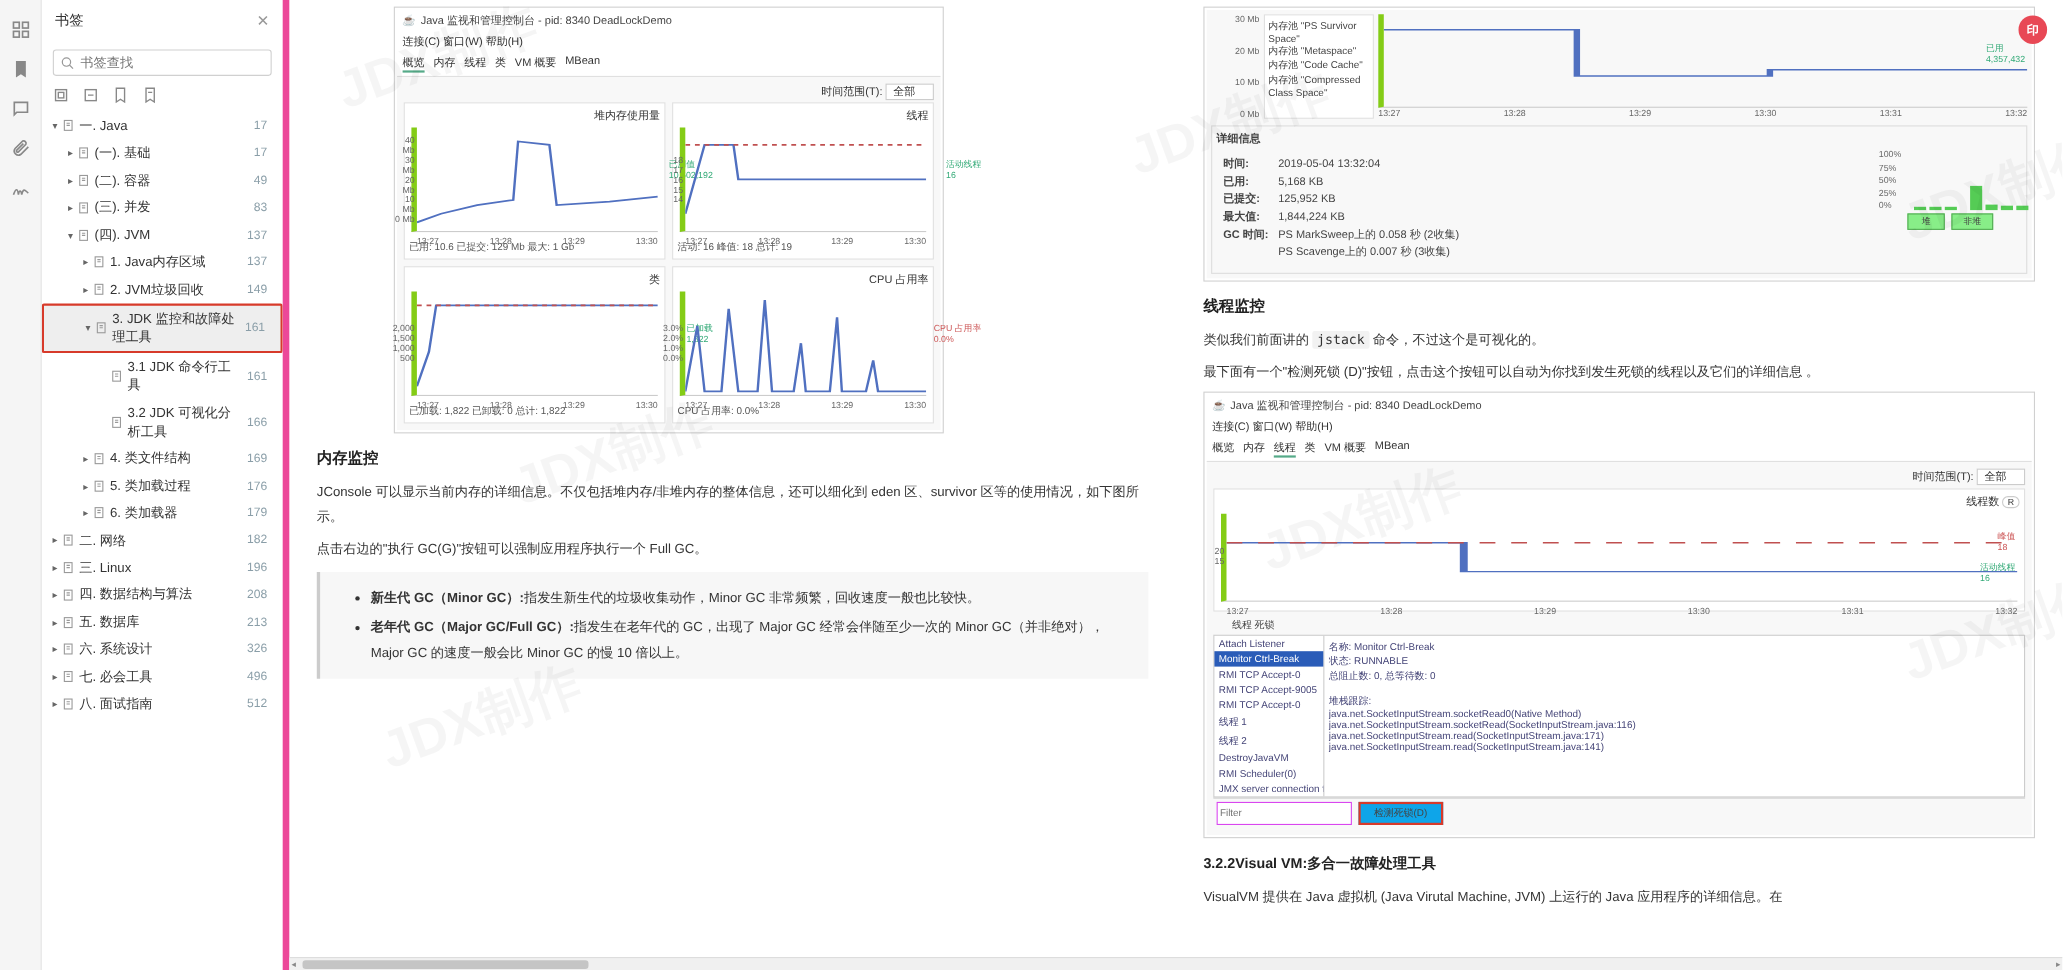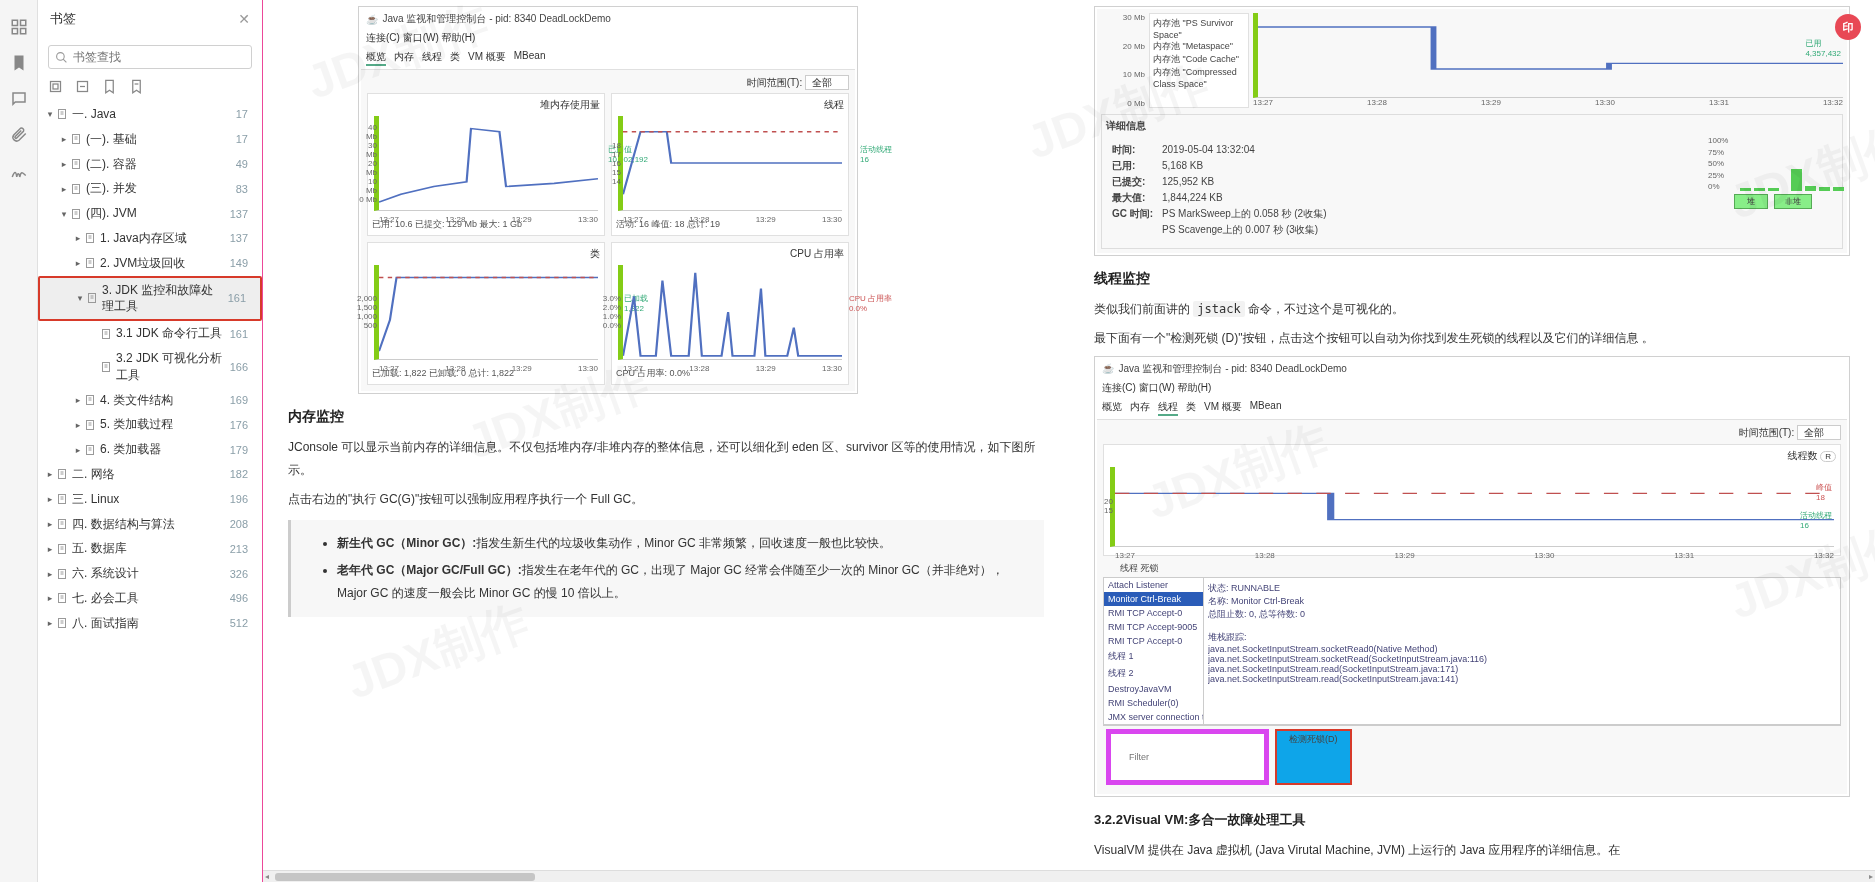--- a/index.html
+++ b/index.html
@@ -1,19 +1,19 @@
 <!DOCTYPE html>
 <html><head>
 <meta charset="utf-8">
 <style>
 *{margin:0;padding:0;box-sizing:border-box;font-family:"Microsoft YaHei",Arial,sans-serif}
 body{display:flex;height:882px;width:1875px;background:#fff;overflow:hidden;position:relative}
 .leftbar{width:38px;background:#f5f5f5;border-right:1px solid #e0e0e0;display:flex;flex-direction:column;align-items:center;padding-top:18px;gap:18px}
 .leftbar .ico{width:18px;height:18px;color:#888;cursor:pointer}
-.sidebar{width:225px;border-right:1px solid #ec4899;display:flex;flex-direction:column;background:#fff}
+.sidebar{width:225px;border-right:6px solid #ec4899;display:flex;flex-direction:column;background:#fff}
 .sb-head{display:flex;align-items:center;padding:10px 12px;border-bottom:1px solid transparent}
 .sb-title{font-size:13px;color:#333;flex:1}
 .sb-close{color:#999;font-size:14px;cursor:pointer}
 .sb-search{margin:6px 10px 8px;display:flex;align-items:center;border:1px solid #d0d0d0;border-radius:3px;padding:4px 6px;gap:5px}
 .sb-search input{border:none;outline:none;flex:1;font-size:12px;color:#ef4444;background:transparent}
 .sb-tools{display:flex;gap:12px;padding:2px 10px 8px}
 .sb-tools .ti{width:15px;height:15px;color:#888;cursor:pointer}
 .tree{flex:1;overflow-y:auto;font-size:12px;color:#333}
 .node{display:flex;align-items:center;padding:4px 8px 4px 0;cursor:pointer;position:relative}
 .node.sel{background:#eee;border:2px solid #d73a2a;border-radius:2px}
@@ -54,21 +54,21 @@
 .info-table .k{width:50px;font-weight:bold}
 .bars{display:flex;gap:3px;align-items:flex-end;height:55px}
 .bar{width:11px;background:#5c5}
 .thread-panel{display:flex;border:1px solid #ccc;font-size:9px;background:#fff}
 .tp-left{width:100px;border-right:1px solid #ccc}
 .tp-left .item{padding:2px 4px;white-space:nowrap;overflow:hidden;color:#447}
 .tp-left .item.sel{background:#2a5cb8;color:#fff}
 .tp-right{flex:1;padding:4px;color:#447}
 .tp-right div{white-space:nowrap;overflow:hidden}
 .filter-row{display:flex;gap:6px;padding:3px;border-top:1px solid #ccc}
-.filter-row input{flex:0 0 70px;border:5px solid #d946ef;font-size:9px;padding:18px;color:#999}
+.filter-row input{flex:0 0 70px;border:1px solid #d946ef;font-size:9px;padding:2px;color:#999}
 .btn-detect{border:2px solid #d73a2a;padding:2px 12px;font-size:9px;background:#0ea5e9}
 .badge{position:absolute;top:14px;right:14px;width:26px;height:26px;background:#e84855;border-radius:50%;display:flex;align-items:center;justify-content:center;color:#fff;font-size:11px;font-weight:bold}
 .wm{position:absolute;font-size:48px;color:rgba(0,0,0,.04);transform:rotate(-20deg);font-weight:bold;pointer-events:none}
 .scrollbar-track{position:absolute;bottom:0;left:263px;right:0;height:12px;background:#f0f0f0;border-top:1px solid #ddd}
 .scrollbar-thumb{position:absolute;left:12px;width:260px;height:8px;top:2px;background:#c5c5c5;border-radius:3px}
 .tri{font-size:8px;color:#888;position:absolute}
 .info-flex{display:flex;align-items:flex-start;gap:10px}
 </style>
 </head>
 <body>
@@ -627,22 +627,22 @@
               <div class="item">RMI TCP Accept-0</div>
               <div class="item">RMI TCP Accept-9005</div>
               <div class="item">RMI TCP Accept-0</div>
               <div class="item">线程 1</div>
               <div class="item">线程 2</div>
               <div class="item">DestroyJavaVM</div>
               <div class="item">RMI Scheduler(0)</div>
               <div class="item">JMX server connection timeout ...</div>
             </div>
           <div class="tp-right" id="tpright">
+              <div>名称:  Monitor Ctrl-Break</div>
               <div>状态:  RUNNABLE</div>
-              <div>名称:  Monitor Ctrl-Break</div>
               <div>总阻止数:  0,  总等待数:  0</div>
               <div>&nbsp;</div>
               <div>堆栈跟踪:</div>
               <div>java.net.SocketInputStream.socketRead0(Native Method)</div>
               <div>java.net.SocketInputStream.socketRead(SocketInputStream.java:116)</div>
               <div>java.net.SocketInputStream.read(SocketInputStream.java:171)</div>
               <div>java.net.SocketInputStream.read(SocketInputStream.java:141)</div>
             </div>
         </div>
         <div class="filter-row">

